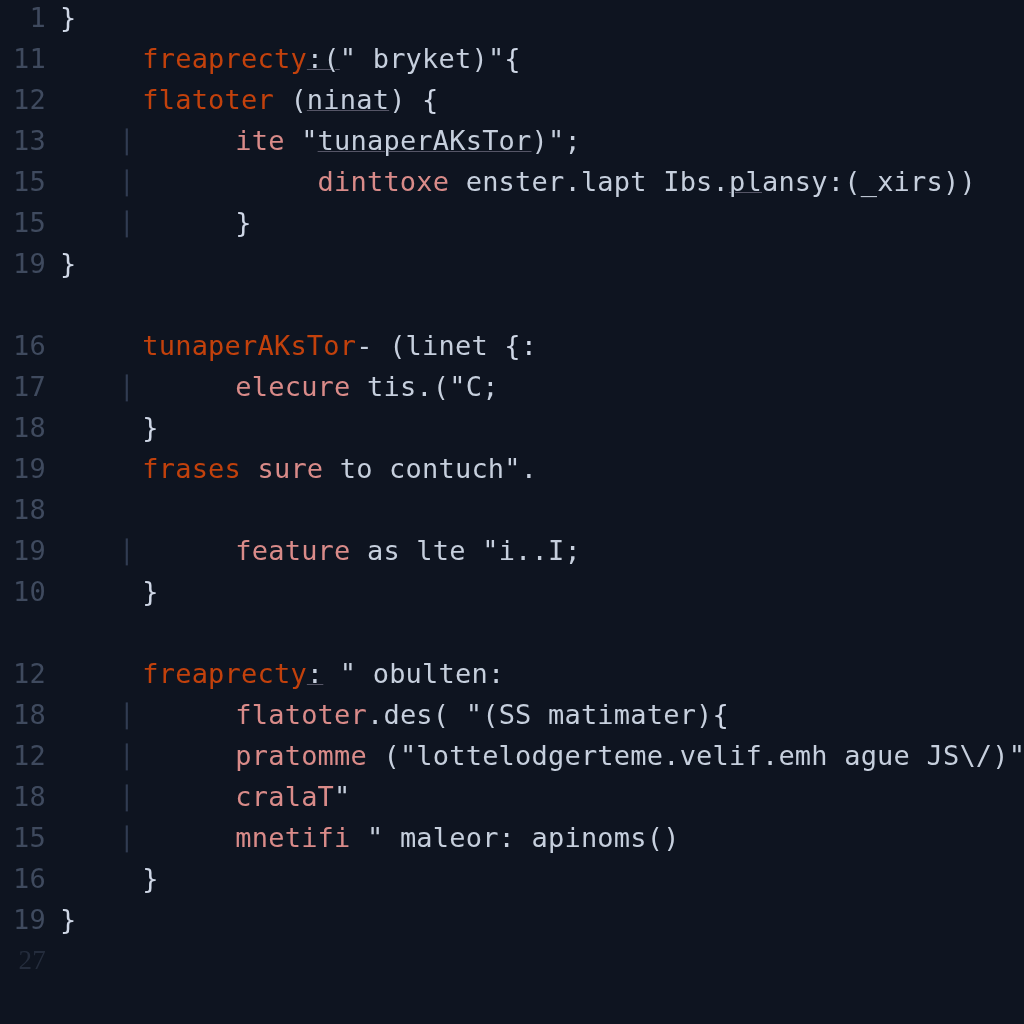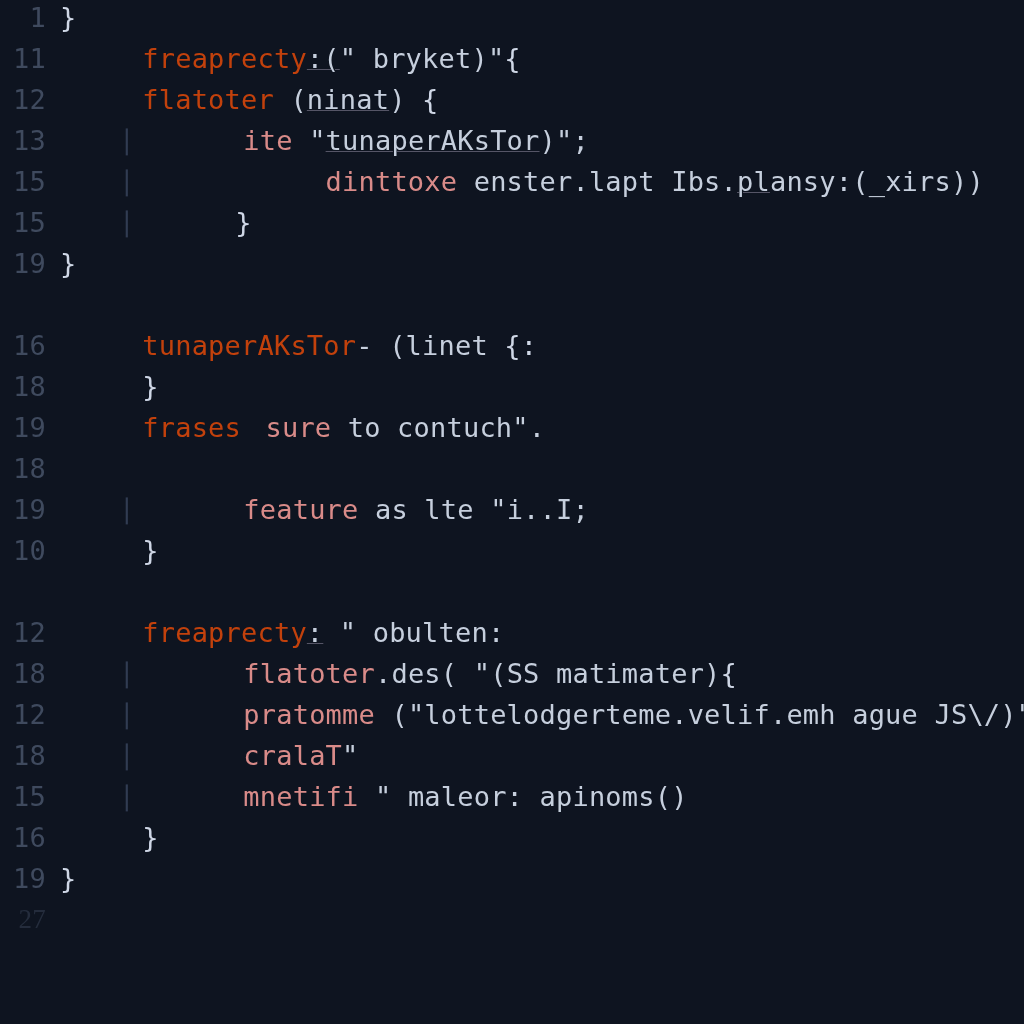--- a/index.html
+++ b/index.html
@@ -31,39 +31,40 @@
     color: #3f4a5e;
     font-size: 27px;
     font-weight: 400;
   }
   .code {
     flex: 1;
     color: #c6cfdd;
   }
   
   .kw     { color: #c2410c; }   
-  .kw2    { color: #d98b89; margin-left: 8px; }   
+  .kw2    { color: #d98b89; }   
   .id     { color: #c6cfdd; }
   .brace  { color: #cfd7e6; font-weight: 500; }
   .under  { text-decoration: underline; text-decoration-color: #556; text-decoration-thickness: 1px; }
   .guide  { color: #313c52; }   
 </style>
 </head>
 <body>
 
 <div class="editor" id="editor">
     <div class="line"><div class="gutter">1</div><div class="code"><span class="brace">}</span></div></div>
     <div class="line"><div class="gutter">11</div><div class="code">     <span class="kw">freaprecty</span><span class="id under">:(</span><span class="id">"</span><span class="id"> bryket</span><span class="id">)"</span><span class="brace">{</span></div></div>
     <div class="line"><div class="gutter">12</div><div class="code">     <span class="kw">flatoter</span><span class="id"> (</span><span class="id under">ninat</span><span class="id">) </span><span class="brace">{</span></div></div>
     <div class="line"><div class="gutter">13</div><div class="code"><span class="guide">    ⎸     </span><span class="kw2">ite</span><span class="id"> "</span><span class="id under">tunaperAKsTor</span><span class="id">)";</span></div></div>
     <div class="line"><div class="gutter">15</div><div class="code"><span class="guide">    ⎸          </span><span class="kw2">dinttoxe</span><span class="id"> enster</span><span class="id">.</span><span class="id">lapt</span><span class="id"> Ibs</span><span class="id">.</span><span class="id under">pl</span><span class="id">ansy</span><span class="id">:(</span><span class="id">_xirs</span><span class="id">))</span></div></div>
     <div class="line"><div class="gutter">15</div><div class="code"><span class="guide">    ⎸     </span><span class="brace">}</span></div></div>
     <div class="line"><div class="gutter">19</div><div class="code"><span class="brace">}</span></div></div>
     <div class="line"><div class="gutter"></div><div class="code"></div></div>
     <div class="line"><div class="gutter">16</div><div class="code">     <span class="kw">tunaperAKsTor</span><span class="id">-</span><span class="id"> (</span><span class="id">linet</span><span class="brace"> {:</span></div></div>
+    <div class="line"><div class="gutter">17</div><div class="code"><span class="guide">    ⎸     </span><span class="kw2">elecure</span><span class="id"> tis</span><span class="id">.(</span><span class="id">"C</span><span class="id">;</span></div></div>
     <div class="line"><div class="gutter">18</div><div class="code">     <span class="brace">}</span></div></div>
     <div class="line"><div class="gutter">19</div><div class="code">     <span class="kw">frases</span><span class="kw2"> sure</span><span class="id"> to contuch</span><span class="id">".</span></div></div>
     <div class="line"><div class="gutter">18</div></div>
     <div class="line"><div class="gutter">19</div><div class="code"><span class="guide">    ⎸     </span><span class="kw2">feature</span><span class="id"> as lte </span><span class="id">"i..I</span><span class="id">;</span></div></div>
     <div class="line"><div class="gutter">10</div><div class="code">     <span class="brace">}</span></div></div>
     <div class="line"><div class="gutter"></div><div class="code"></div></div>
     <div class="line"><div class="gutter">12</div><div class="code">     <span class="kw">freaprecty</span><span class="id under">:</span><span class="id"> " obulten</span><span class="id">:</span></div></div>
     <div class="line"><div class="gutter">18</div><div class="code"><span class="guide">    ⎸     </span><span class="kw2">flatoter</span><span class="id">.des( </span><span class="id">"(</span><span class="id">SS matimater</span><span class="id">)</span><span class="brace">{</span></div></div>
     <div class="line"><div class="gutter">12</div><div class="code"><span class="guide">    ⎸     </span><span class="kw2">pratomme</span><span class="id"> (</span><span class="id">"lottelodgerteme</span><span class="id">.velif.emh ague JS\/</span><span class="id">)"}</span></div></div>
     <div class="line"><div class="gutter">18</div><div class="code"><span class="guide">    ⎸     </span><span class="kw2">cralaT</span><span class="id">"</span></div></div>

